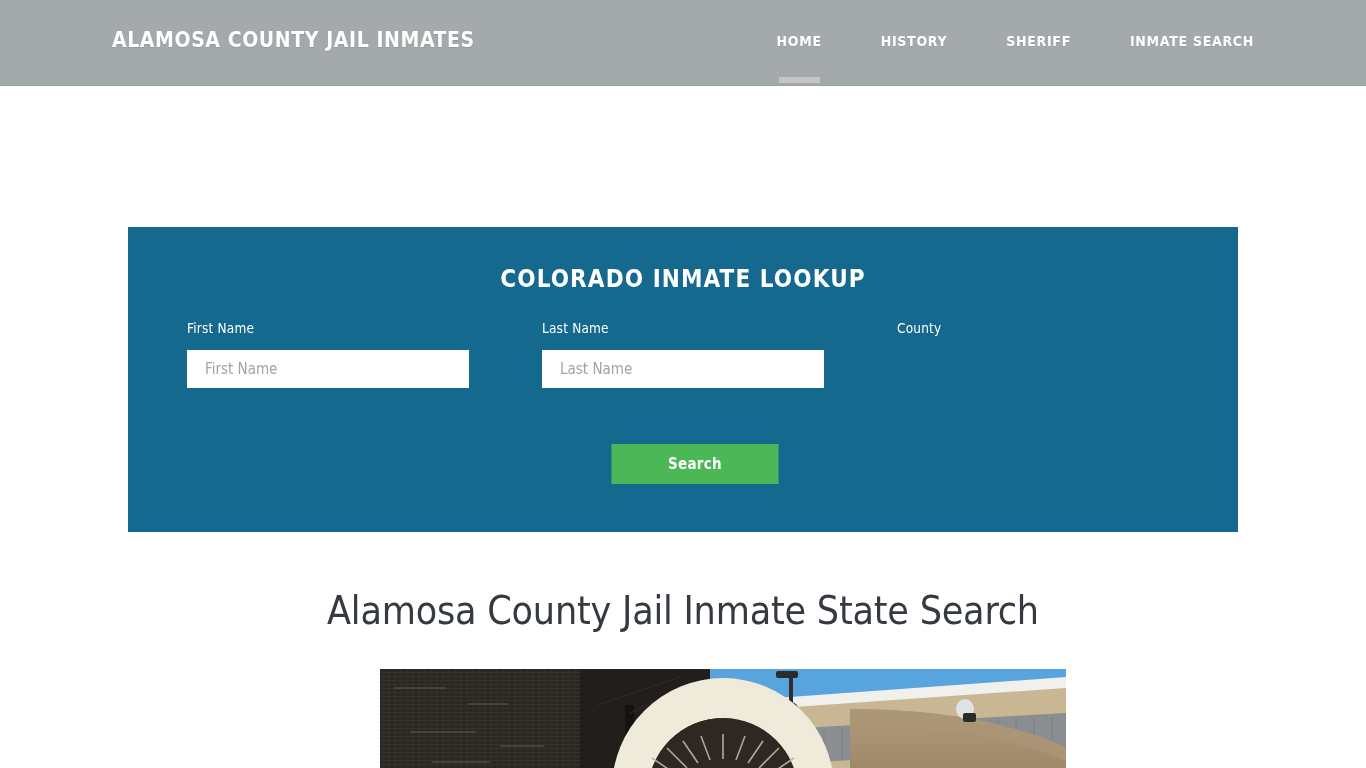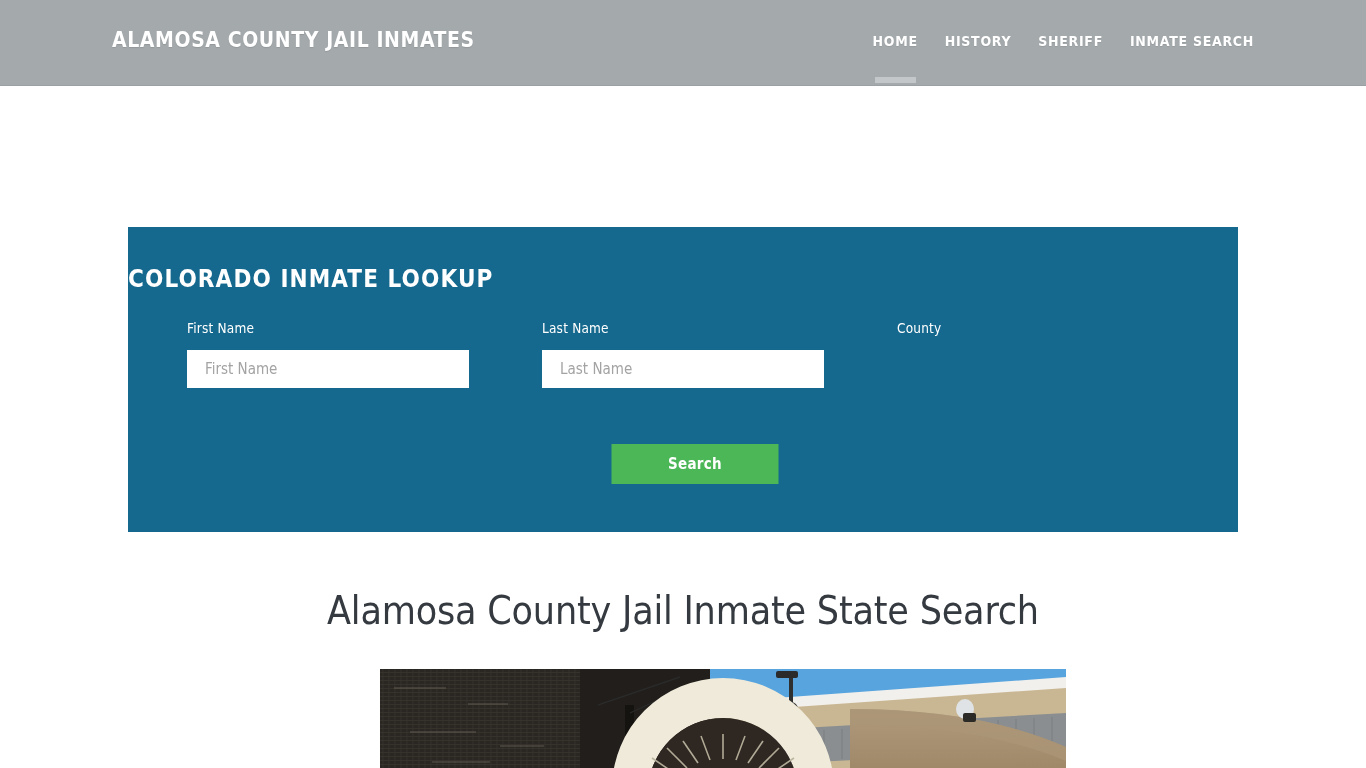--- a/index.html
+++ b/index.html
@@ -44,33 +44,33 @@
     line-height: 1;
     text-shadow: 0 1px 1px rgba(0,0,0,0.10);
   }
 
   .main-nav {
     position: absolute;
     right: 112px;
     top: 32px;
     display: flex;
     align-items: center;
-    gap: 1px;
+    gap: 11px;
     white-space: nowrap;
   }
   .nav-item {
     position: relative;
     color: #ffffff;
     font-family: "DejaVu Sans Condensed", "Liberation Sans Narrow", "Liberation Sans", sans-serif;
     font-size: 14px;
     font-weight: bold;
     letter-spacing: 0.7px;
     text-decoration: none;
     padding: 0 0 0 0;
-    margin-left: 26px;
+    margin-left: 48px;
     line-height: 18px;
     text-shadow: 0 1px 1px rgba(0,0,0,0.08);
   }
   .nav-item:first-child { margin-left: 0; }
   .nav-item.is-active::after {
     content: "";
     position: absolute;
     left: 2px;
     right: 2px;
     bottom: -33px;
@@ -85,21 +85,21 @@
     top: 141px;
     width: 1110px;
     height: 305px;
     background: #16698e;
   }
   .lookup-title {
     position: absolute;
     top: 40px;
     left: 0;
     width: 100%;
-    text-align: left;
+    text-align: center;
     color: #ffffff;
     font-family: "DejaVu Sans Condensed", "Liberation Sans Narrow", "Liberation Sans", sans-serif;
     font-size: 24px;
     font-weight: 600;
     letter-spacing: 1.1px;
     line-height: 1;
     margin: 0;
   }
 
   .field-row {

